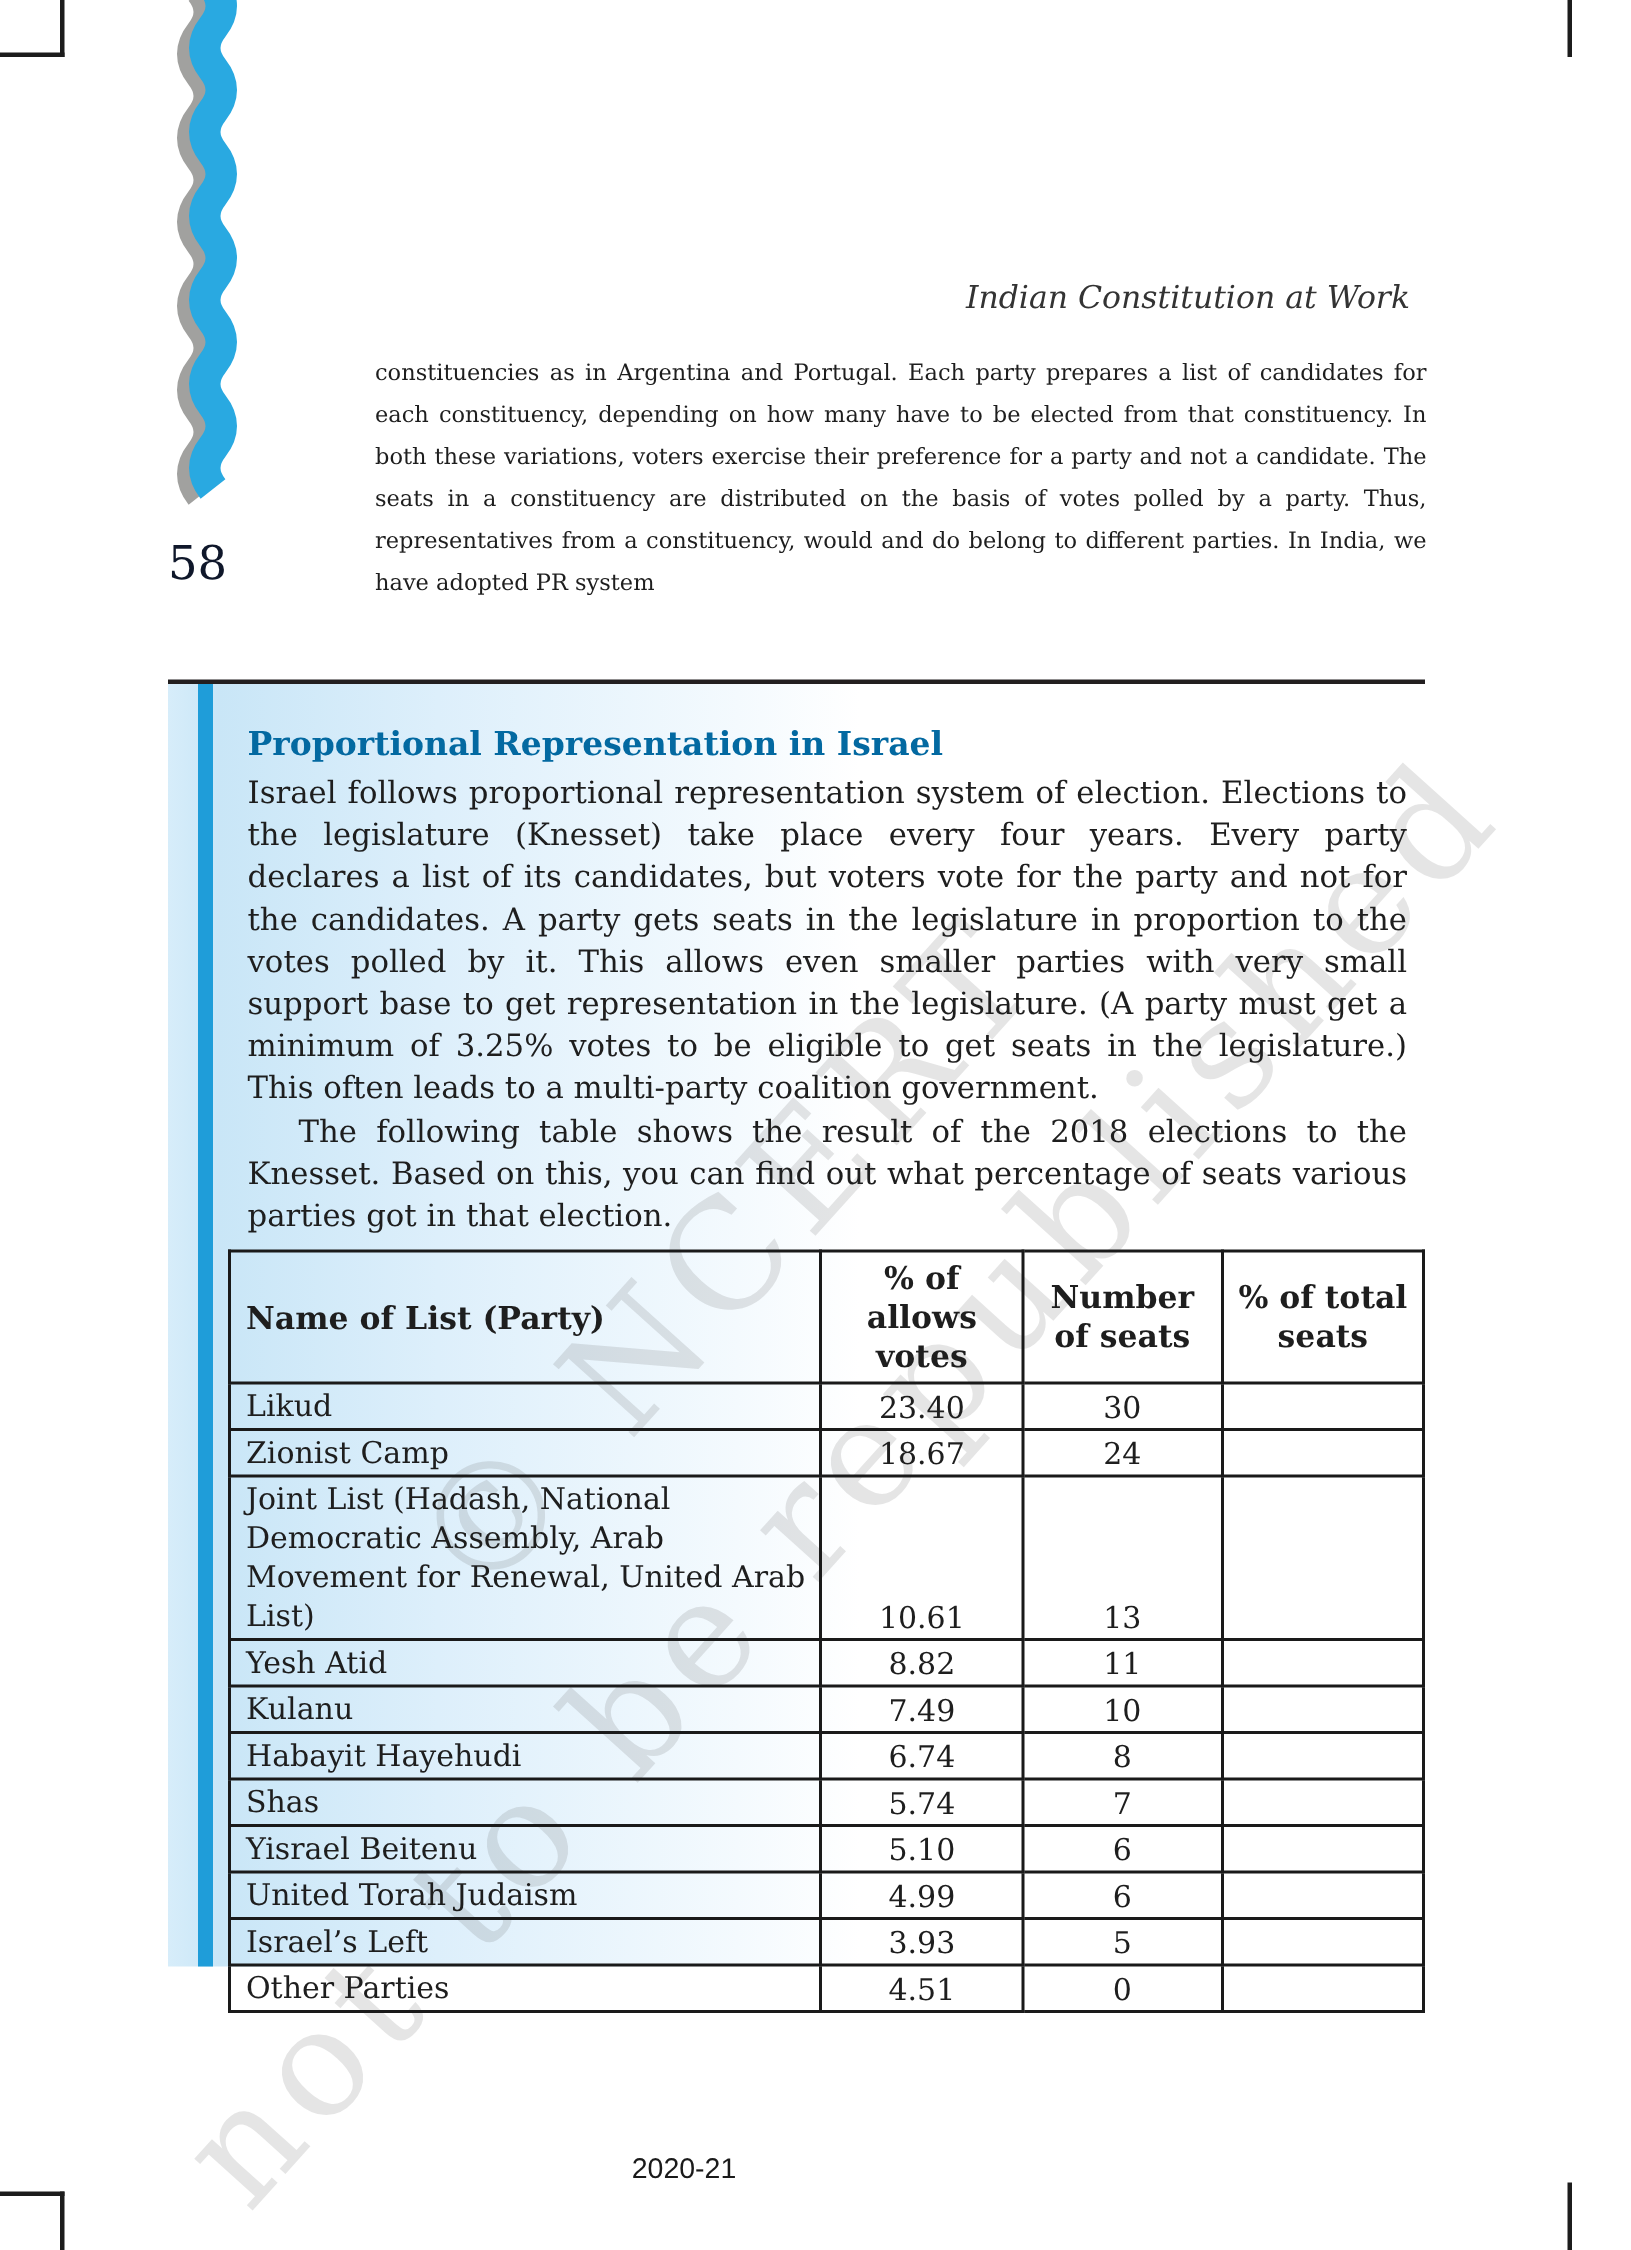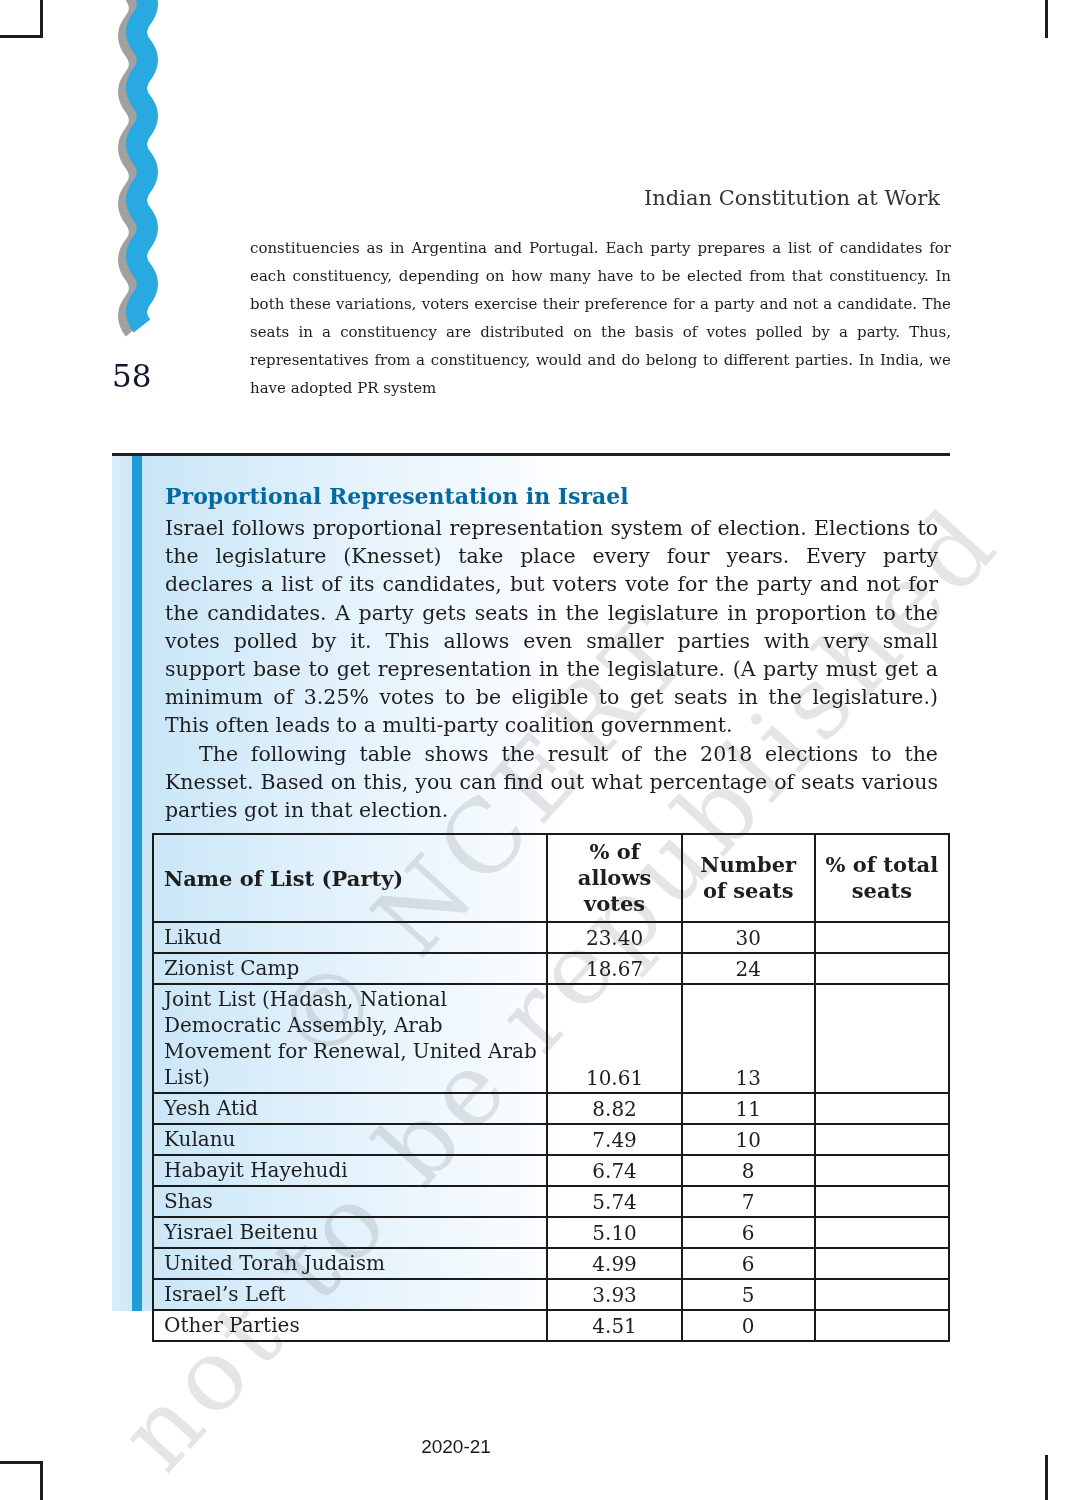--- a/index.html
+++ b/index.html
@@ -23,21 +23,21 @@
   
   .ribbon { left: 100px; top: 0; width: 90px; height: 360px; z-index: 2; }
 
   .page-number {
     left: 112px; top: 358px; width: 60px; text-align: left;
     font-size: 31px; color: #0f172a; z-index: 4;
   }
 
   .running-head {
     right: 147px; top: 186px; text-align: right;
-    font-size: 21px; color: #333333; z-index: 4;
+    font-style: italic; font-size: 21px; color: #333333; z-index: 4;
   }
 
   .body-para {
     left: 250px; top: 234px; width: 701px;
     font-size: 15px; line-height: 28px; text-align: justify; z-index: 4;
   }
 
   
   .info-box {
     left: 112px; top: 453px; width: 838px; height: 858px;

